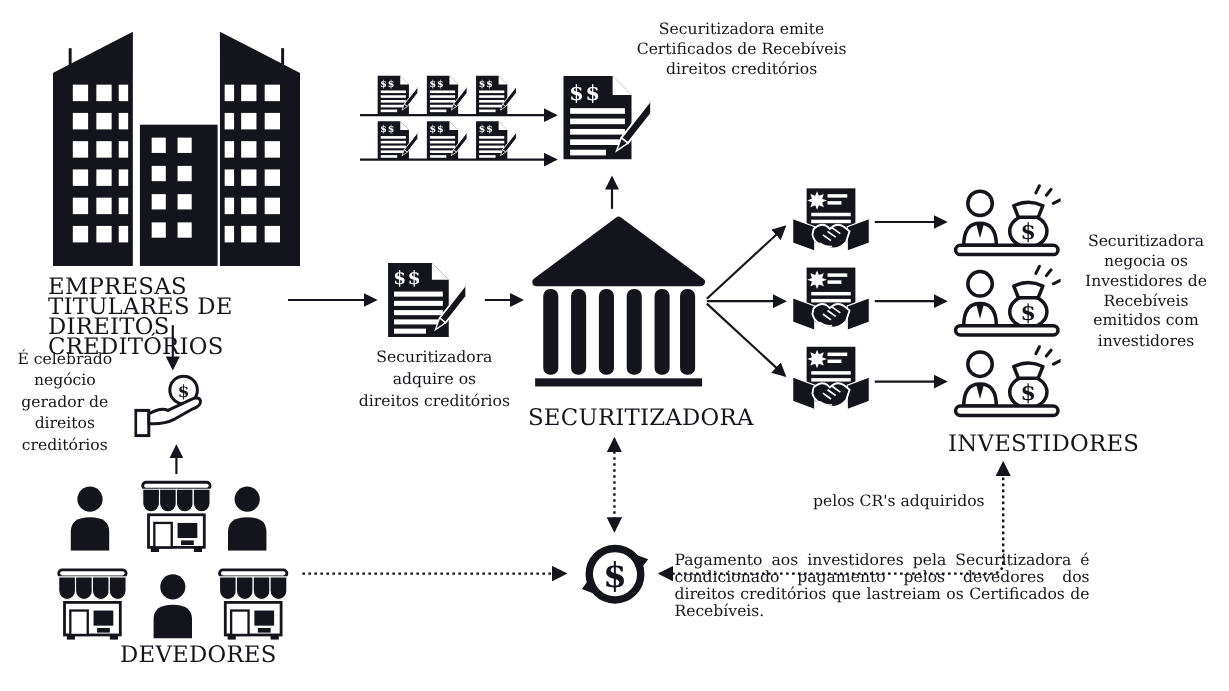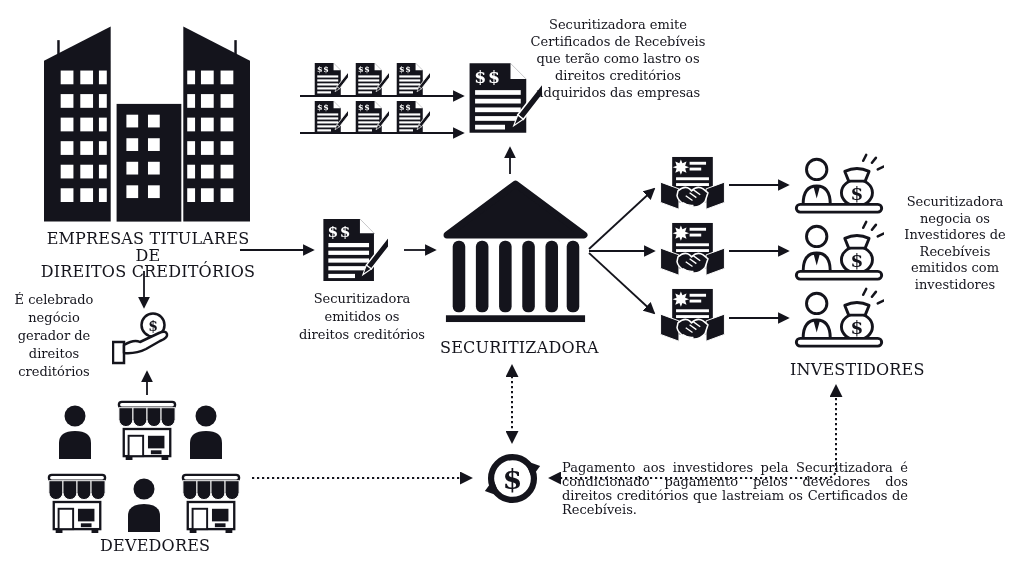--- a/index.html
+++ b/index.html
@@ -1,20 +1,20 @@
 <!DOCTYPE html>
 <html><head>
 <meta charset="utf-8">
 <style>
   html,body{margin:0;padding:0;background:#fff;}
   .stage{position:relative;width:1024px;height:576px;background:#fff;overflow:hidden;
          font-family:"DejaVu Serif",serif;color:#14141c;}
   .t{position:absolute;font-size:13px;line-height:17px;text-align:center;z-index:3;}
   .t span{display:block;}
-  .lbl{position:absolute;font-size:16px;line-height:16.5px;text-align:center;z-index:3;letter-spacing:.2px;}
+  .lbl{position:absolute;font-size:19px;line-height:16.5px;text-align:left;z-index:3;letter-spacing:.2px;}
   .lbl span{display:block;}
   .u{text-underline-offset:2px;}
   .just{text-align:justify;}
   .icon{position:absolute;z-index:2;}
   #connectors{position:absolute;left:0;top:0;z-index:1;}
 </style>
 </head>
 <body>
 
 <div class="stage">
@@ -263,33 +263,31 @@
       <use href="#sym-store"></use>
     </svg>
 
   <svg class="icon" style="left:482px;top:448px" width="61" height="61">
       <use href="#sym-cycle"></use>
     </svg>
 
   <div class="t" style="left:518px;top:16px;width:200px">
     <span>Securitizadora emite</span>
     <span class="u">Certificados de Recebíveis</span>
-    <span>que terão como lastro os</span>
     <span>direitos creditórios</span>
-    <span>adquiridos das empresas</span>
   </div>
 
   <div class="lbl" style="left:40px;top:231px;width:216px">
     <span>EMPRESAS TITULARES DE</span>
     <span>DIREITOS CREDITÓRIOS</span>
   </div>
 
   <div class="t" style="left:298px;top:290px;width:128px;line-height:18px">
     <span>Securitizadora</span>
-    <span>emitidos os</span>
+    <span>adquire os</span>
     <span class="u">direitos creditórios</span>
   </div>
 
   <div class="lbl" style="left:440px;top:340px;width:150px">
     <span>SECURITIZADORA</span>
   </div>
 
   <div class="t" style="left:896px;top:194px;width:118px;line-height:16.5px">
     <span>Securitizadora</span>
     <span>negocia os</span>
@@ -309,19 +307,20 @@
     <span>gerador de</span>
     <span>direitos</span>
     <span>creditórios</span>
   </div>
 
   <div class="lbl" style="left:100px;top:538px;width:100px">
     <span>DEVEDORES</span>
   </div>
 
   <div class="t" style="left:668px;top:410px;width:162px">
+    <span>pelos CR's adquiridos</span>
   </div>
 
   <div class="t just" style="left:562px;top:461px;width:346px;line-height:14px">
     <span>Pagamento aos investidores pela Securitizadora é condicionado pagamento pelos devedores dos direitos creditórios que lastreiam os Certificados de Recebíveis.</span>
   </div>
 
 </div>
 
 </body></html>

